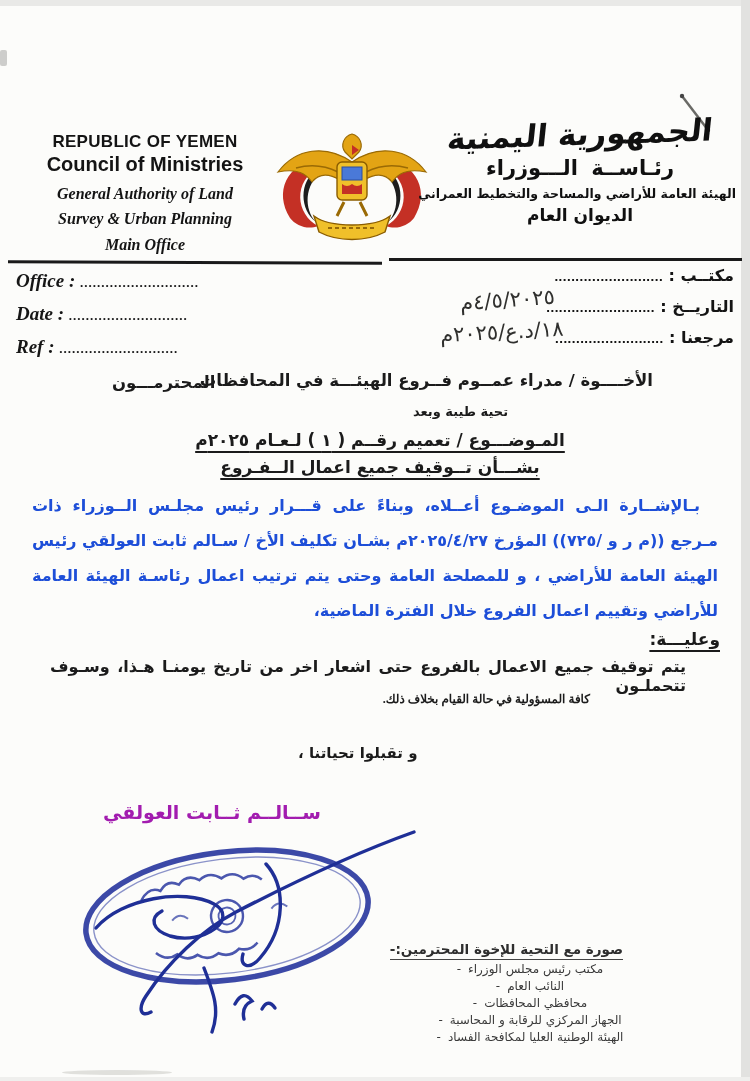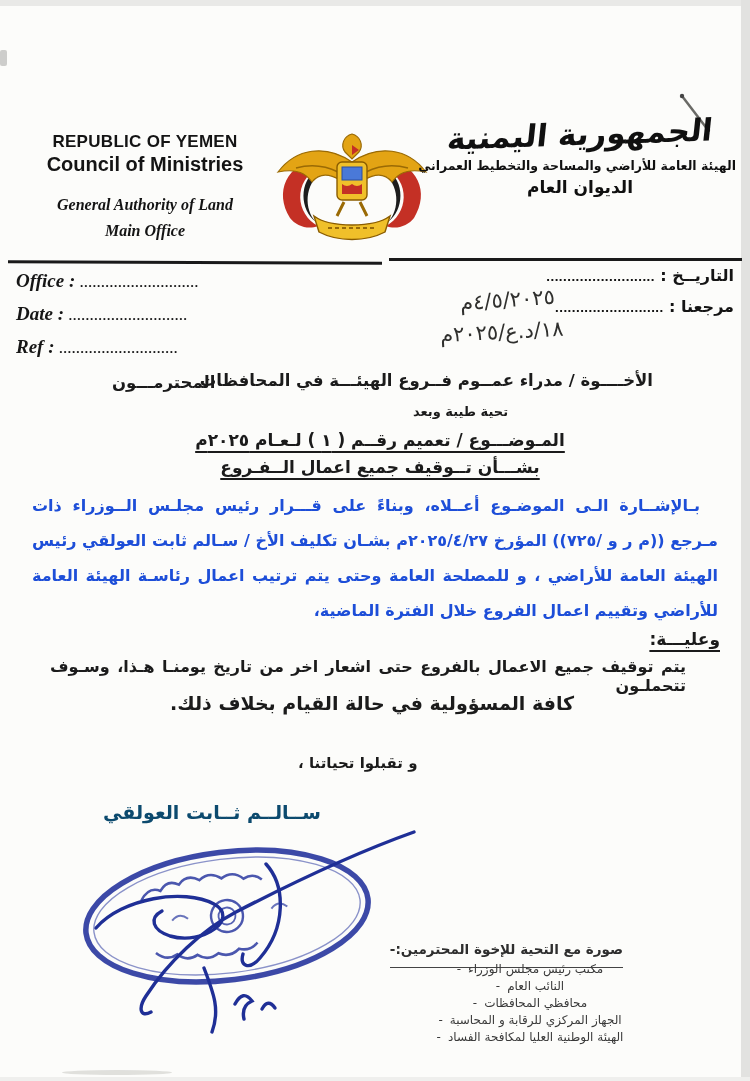--- a/index.html
+++ b/index.html
@@ -17,21 +17,21 @@
   .smudge-bottom{position:absolute;left:62px;top:1070px;width:110px;height:5px;background:#d8d8d5;border-radius:50%;opacity:.8;}
   .pen-mark{position:absolute;left:672px;top:88px;width:50px;height:50px;}
 
   
   .header-left{
     position:absolute;left:26px;top:132px;width:238px;text-align:center;
     font-family:"Liberation Sans","DejaVu Sans",sans-serif;color:#141414;
   }
   .hl-country{font-size:17px;font-weight:700;letter-spacing:.3px;}
   .hl-council{font-size:20px;font-weight:700;margin-top:1px;}
-  .hl-auth{font-family:"Liberation Serif","DejaVu Serif",serif;font-style:italic;font-weight:700;font-size:16px;margin-top:17px;line-height:1.55;}
+  .hl-auth{font-family:"Liberation Serif","DejaVu Serif",serif;font-style:italic;font-weight:700;font-size:16px;margin-top:6px;line-height:1.55;}
   .hl-main{font-family:"Liberation Serif","DejaVu Serif",serif;font-style:italic;font-weight:700;font-size:16px;margin-top:4px;}
 
   .emblem{position:absolute;left:266px;top:118px;width:172px;height:132px;}
 
   .header-right{position:absolute;left:424px;top:116px;width:312px;text-align:center;direction:rtl;color:#101010;}
   .hr-calli{font-size:31px;font-weight:700;transform:skewX(-8deg) rotate(-2deg);letter-spacing:-1px;}
   .hr-pm{font-size:21px;font-weight:700;margin-top:4px;word-spacing:6px;}
   .hr-auth{font-size:12.5px;font-weight:700;margin-top:6px;white-space:nowrap;}
   .hr-diwan{font-size:17px;font-weight:700;margin-top:4px;}
 
@@ -66,31 +66,31 @@
     position:absolute;left:32px;top:488px;width:686px;direction:rtl;
     text-align:justify;text-indent:18px;font-weight:700;font-size:16px;line-height:35px;color:#1d4ed8;
   }
   .directive{position:absolute;right:30px;top:629px;direction:rtl;font-weight:700;font-size:17px;
     text-decoration:underline;text-underline-offset:5px;text-decoration-thickness:2px;}
   .body-p2-l1{
     position:absolute;left:50px;top:657px;width:656px;direction:rtl;padding-right:20px;
     text-align:justify;text-align-last:justify;font-weight:700;font-size:16px;
   }
   .body-p2-l1 .u{text-underline-offset:4px;}
-  .body-p2-l2{position:absolute;left:170px;top:692px;width:420px;text-align:left;direction:rtl;font-weight:700;font-size:19px;}
-
-  .closing{position:absolute;left:298px;top:744px;direction:rtl;font-weight:700;font-size:15px;margin-top:10px;}
-
-  
-  .sig-name{position:absolute;left:103px;top:801px;direction:rtl;font-weight:700;font-size:19px;color:#0c4a6e;}
+  .body-p2-l2{position:absolute;left:170px;top:692px;width:420px;text-align:right;direction:rtl;font-weight:700;font-size:12px;font-family:Liberation Serif, serif;}
+
+  .closing{position:absolute;left:298px;top:744px;direction:rtl;font-weight:700;font-size:15px;}
+
+  
+  .sig-name{position:absolute;left:103px;top:801px;direction:rtl;font-weight:700;font-size:19px;color:#a21caf;}
   .stamp-svg{position:absolute;left:52px;top:806px;width:392px;height:238px;}
 
   
   .cc-head{position:absolute;right:127px;top:941px;direction:rtl;font-weight:700;font-size:13.5px;color:#2e2e2e;
-    border-bottom:1.5px solid #444;padding-bottom:10px;}
+    border-bottom:1.5px solid #444;padding-bottom:2px;}
   .cc-list{position:absolute;left:424px;top:963px;width:212px;color:#3a3a3a;font-size:12px;}
   .cc-row{display:flex;justify-content:center;gap:7px;margin-bottom:4px;line-height:13px;}
   .cc-text{direction:rtl;}
 </style>
 </head>
 <body data-name="scanned-letter-page">
 
 <div class="edge-top" data-name="scan-edge-top"></div>
 <div class="edge-right" data-name="scan-edge-right"></div>
 <div class="edge-bottom" data-name="scan-edge-bottom"></div>
@@ -100,20 +100,21 @@
   <line x1="10" y1="8" x2="36" y2="42" stroke="#6a6a66" stroke-width="2.5"></line>
   <circle cx="10" cy="8" r="2.2" fill="#444"></circle>
   <circle cx="36" cy="42" r="2.2" fill="#444"></circle>
 </svg>
 
 <div class="header-left" data-name="letterhead-english">
   <div class="hl-country" data-name="country-name-en">REPUBLIC OF YEMEN</div>
   <div class="hl-council" data-name="council-name-en">Council of Ministries</div>
   <div class="hl-auth">
     <div data-name="authority-name-en-line1">General Authority of Land</div>
+    <div data-name="authority-name-en-line2">Survey &amp; Urban Planning</div>
   </div>
   <div class="hl-main" data-name="main-office-en">Main Office</div>
 </div>
 
 <svg class="emblem" viewBox="0 0 172 132" data-name="yemen-coat-of-arms">
 
   <g data-name="ribbon-left">
     <path d="M54,40 C20,46 8,74 24,100 C30,108 42,112 52,108 C30,96 26,64 54,48 Z" fill="#c43025"></path>
     <path d="M52,50 C32,64 34,92 50,104 C38,92 38,66 56,54 Z" fill="#1d1d1d"></path>
   </g>
@@ -135,37 +136,40 @@
   <path d="M76,66 q5,4 10,0 q5,4 10,0 v10 h-20 z" fill="#c43025" data-name="shield-base"></path>
 
   <path d="M78,84 l-7,14 M94,84 l7,14" stroke="#9a6a05" stroke-width="3" data-name="eagle-legs"></path>
 
   <path d="M48,98 C64,110 108,110 124,98 L119,114 C100,124 72,124 53,114 Z" fill="#f0c02a" stroke="#8a5c00" stroke-width="1.4" data-name="scroll"></path>
   <path d="M62,110 h48" stroke="#7a4e00" stroke-width="1.6" stroke-dasharray="4 3"></path>
 </svg>
 
 <div class="header-right" data-name="letterhead-arabic">
   <div class="hr-calli" data-name="republic-calligraphy">الجمهورية اليمنية</div>
+  <div class="hr-pm" data-name="pm-office-ar">رئـاســة الـــوزراء</div>
   <div class="hr-auth" data-name="authority-name-ar">الهيئة العامة للأراضي والمساحة والتخطيط العمراني</div>
   <div class="hr-diwan" data-name="diwan-ar">الديوان العام</div>
 </div>
 
 <div class="divider-a" data-name="header-divider-left"></div>
 <div class="divider-b" data-name="header-divider-right"></div>
 
 <div class="meta-en" data-name="meta-english">
   <div class="row"><span data-name="office-label-en">Office :</span>
     <span class="dots" data-name="office-fill-line">............................</span></div>
   <div class="row"><span data-name="date-label-en">Date :</span>
     <span class="dots" data-name="date-fill-line">............................</span></div>
   <div class="row"><span data-name="ref-label-en">Ref :</span>
     <span class="dots" data-name="ref-fill-line">............................</span></div>
 </div>
 
 <div class="meta-ar" data-name="meta-arabic">
+  <div class="row"><span data-name="office-label-ar">مكتــب :</span>
+    <span class="dots" data-name="office-fill-line-ar">..........................</span></div>
   <div class="row"><span data-name="date-label-ar">التاريــخ :</span>
     <span class="dots" data-name="date-fill-line-ar">..........................</span></div>
   <div class="row"><span data-name="ref-label-ar">مرجعنا :</span>
     <span class="dots" data-name="ref-fill-line-ar">..........................</span></div>
 </div>
 <div class="hw hw-date" data-name="handwritten-date">٤/٥/٢٠٢٥م</div>
 <div class="hw hw-ref" data-name="handwritten-ref">١٨/د.ع/٢٠٢٥م</div>
 
 <div class="addr-line" data-name="addressee-line">الأخــــوة / مدراء عمــوم فــروع الهيئـــة في المحافظات</div>
 <div class="addr-honor" data-name="addressee-honorific">المحترمـــون</div>

